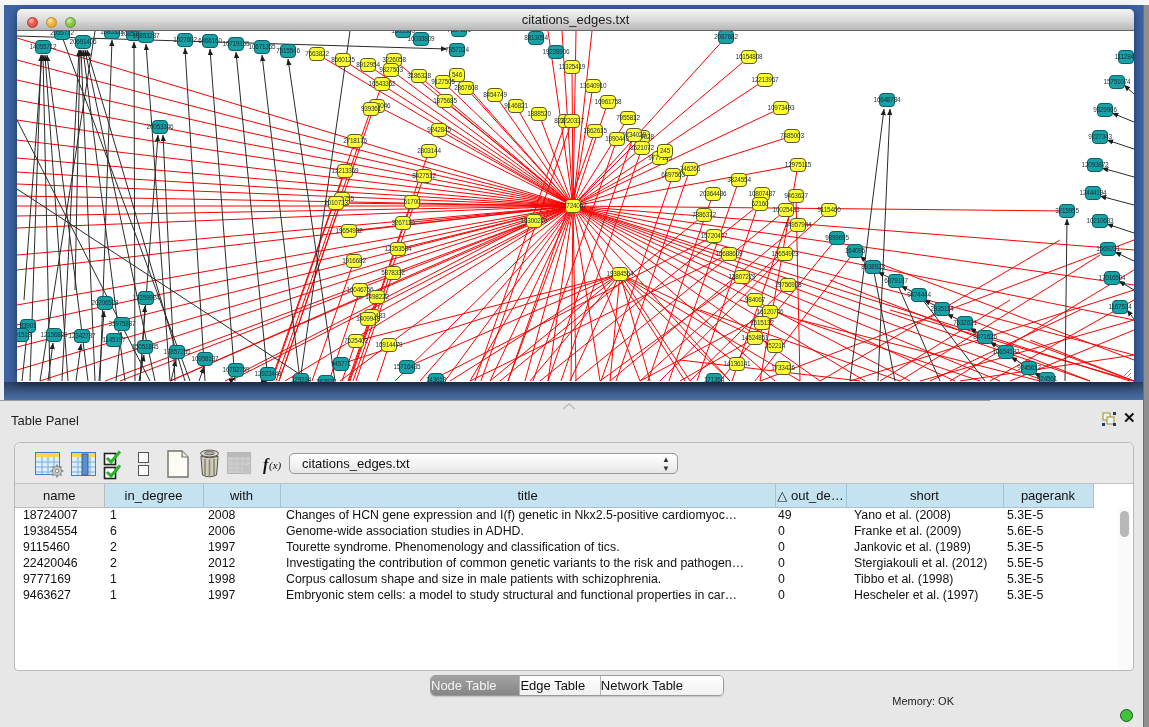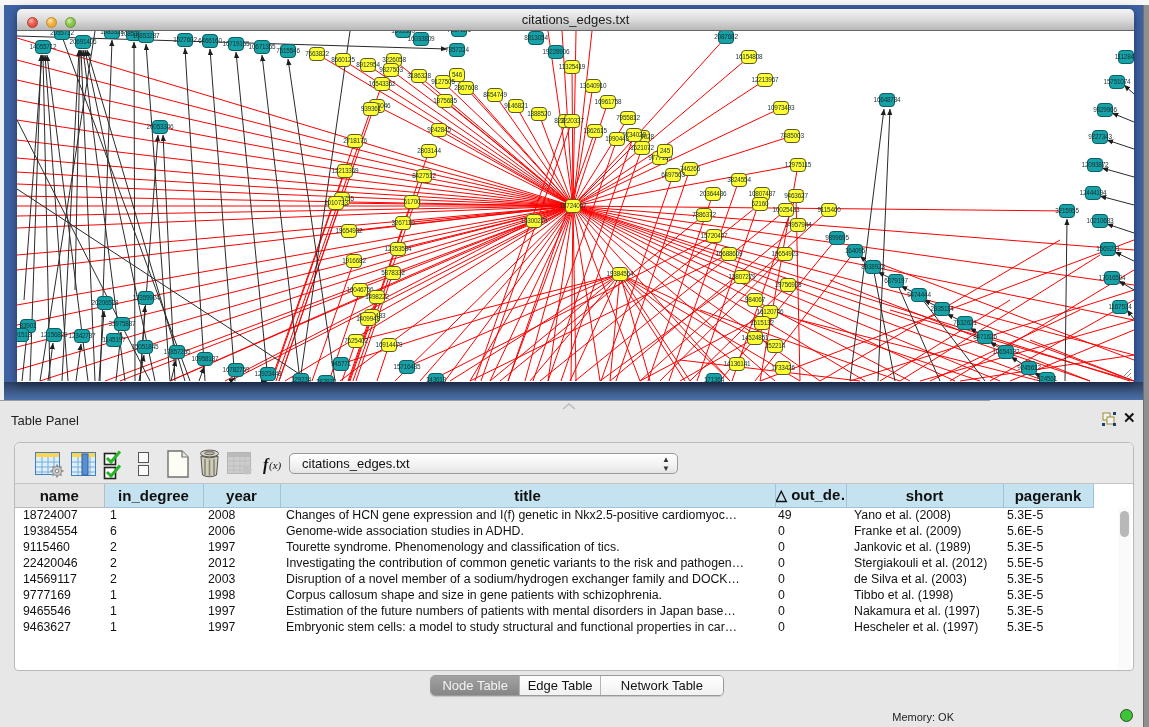--- a/index.html
+++ b/index.html
@@ -24,41 +24,41 @@
 #xico{position:absolute;left:1123px;top:8px;font-size:15px;font-weight:bold;color:#111}
 #well{position:absolute;left:14px;top:41px;width:1120px;height:229px;background:#fff;
  border:1px solid #b9b9b9;border-radius:6px 6px 4px 4px}
 #toolbar{position:absolute;left:0;top:0;width:100%;height:41px;border-radius:6px 6px 0 0;
  background:#e9e9e9;border-bottom:1px solid #c2c2c2}
 #combo{position:absolute;left:274px;top:10px;width:389px;height:21px;border:1px solid #9a9a9a;border-radius:5px;
  background:linear-gradient(#fff,#efefef 70%,#e4e4e4);font-size:13px;color:#111;line-height:19px;padding-left:12px}
 #combo .arr{position:absolute;right:7px;top:1px;font-size:8px;color:#333;line-height:9px}
 #tbl{position:absolute;left:0;top:41px;width:1098px;height:187px;overflow:hidden}
 table{border-collapse:collapse;table-layout:fixed;width:1078px;font-size:12.3px;color:#111}
-th{height:23px;font-weight:bold;font-size:15px;background:#c5e2f0;border-right:1px solid #9dc4d8;
+th{height:23px;font-weight:normal;font-size:13px;background:#c5e2f0;border-right:1px solid #9dc4d8;
  border-bottom:1px solid #9dc4d8;overflow:hidden;white-space:nowrap}
 th.g{background:#e4e4e4;border-right:1px solid #bbb;border-bottom:1px solid #bbb}
 td{height:16px;overflow:hidden;white-space:nowrap;padding:0}
 td.c0{padding-left:8px}
 td.c1{padding-left:6px}
 td.c2{padding-left:5px}
 td.c3{padding-left:6px}
 td.c4{padding-left:3px}
 td.c5{padding-left:8px}
 td.c6{padding-left:4px}
 #vsb{position:absolute;left:1103px;top:64px;width:13px;height:163px;background:#fafafa}
 #vsb .th{position:absolute;left:2px;top:4px;width:9px;height:26px;border-radius:5px;background:#b8b8b8}
 #seg{position:absolute;left:430px;top:274px;width:294px;height:21px;display:flex;
  border:1px solid #9a9a9a;border-radius:5px;overflow:hidden;font-size:13px;
  box-shadow:0 1px 1px rgba(0,0,0,.15)}
-#seg div{line-height:19px;text-align:center}
+#seg div{line-height:19px;text-align:left}
 #seg .s1{width:89px;background:linear-gradient(#a2a2a2,#868686);color:#f4f4f4}
 #seg .s2{width:81px;background:linear-gradient(#fff,#f1f1f1);color:#111;border-left:1px solid #b5b5b5}
 #seg .s3{width:124px;background:linear-gradient(#fff,#f1f1f1);color:#111;border-left:1px solid #b5b5b5}
-#mem{position:absolute;right:36px;top:310px;font-size:11px;color:#222}
+#mem{position:absolute;right:36px;top:294px;font-size:11px;color:#222}
 #memdot{position:absolute;left:1120px;top:308px;width:13px;height:13px;border-radius:50%;
  background:#3ec437;border:1.5px solid #2c4a2c}
 </style></head><body>
 <div id="topbg"></div>
 <div id="botband"></div>
 <div id="rstrip"></div>
 <div id="topwhite"></div>
 <div id="leftwhite"></div>
 <div id="win">
   <div id="titlebar">citations_edges.txt
@@ -675,21 +675,21 @@
             <col style="width:77px">
             <col style="width:495px">
             <col style="width:71px">
             <col style="width:157px">
             <col style="width:90px">
           </colgroup>
         <tbody>
             <tr>
               <th class="g">name</th>
               <th>in_degree</th>
-              <th>year</th>
+              <th>with</th>
               <th>title</th>
               <th>△ out_de…</th>
               <th>short</th>
               <th>pagerank</th>
             </tr>
         <tr>
               <td class="c0">18724007</td>
               <td class="c1">1</td>
               <td class="c2">2008</td>
               <td class="c3">Changes of HCN gene expression and I(f) genetic in Nkx2.5-positive cardiomyoc…</td>
@@ -718,44 +718,26 @@
 <tr>
               <td class="c0">22420046</td>
               <td class="c1">2</td>
               <td class="c2">2012</td>
               <td class="c3">Investigating the contribution of common genetic variants to the risk and pathogen…</td>
               <td class="c4">0</td>
               <td class="c5">Stergiakouli et al. (2012)</td>
               <td class="c6">5.5E-5</td>
             </tr>
 <tr>
-              <td class="c0">14569117</td>
-              <td class="c1">2</td>
-              <td class="c2">2003</td>
-              <td class="c3">Disruption of a novel member of a sodium/hydrogen exchanger family and DOCK…</td>
-              <td class="c4">0</td>
-              <td class="c5">de Silva et al. (2003)</td>
-              <td class="c6">5.3E-5</td>
-            </tr>
-<tr>
               <td class="c0">9777169</td>
               <td class="c1">1</td>
               <td class="c2">1998</td>
-              <td class="c3">Corpus callosum shape and size in gene patients with schizophrenia.</td>
+              <td class="c3">Corpus callosum shape and size in male patients with schizophrenia.</td>
               <td class="c4">0</td>
               <td class="c5">Tibbo et al. (1998)</td>
-              <td class="c6">5.3E-5</td>
-            </tr>
-<tr>
-              <td class="c0">9465546</td>
-              <td class="c1">1</td>
-              <td class="c2">1997</td>
-              <td class="c3">Estimation of the future numbers of patients with mental disorders in Japan base…</td>
-              <td class="c4">0</td>
-              <td class="c5">Nakamura et al. (1997)</td>
               <td class="c6">5.3E-5</td>
             </tr>
 <tr>
               <td class="c0">9463627</td>
               <td class="c1">1</td>
               <td class="c2">1997</td>
               <td class="c3">Embryonic stem cells: a model to study structural and functional properties in car…</td>
               <td class="c4">0</td>
               <td class="c5">Hescheler et al. (1997)</td>
               <td class="c6">5.3E-5</td>

